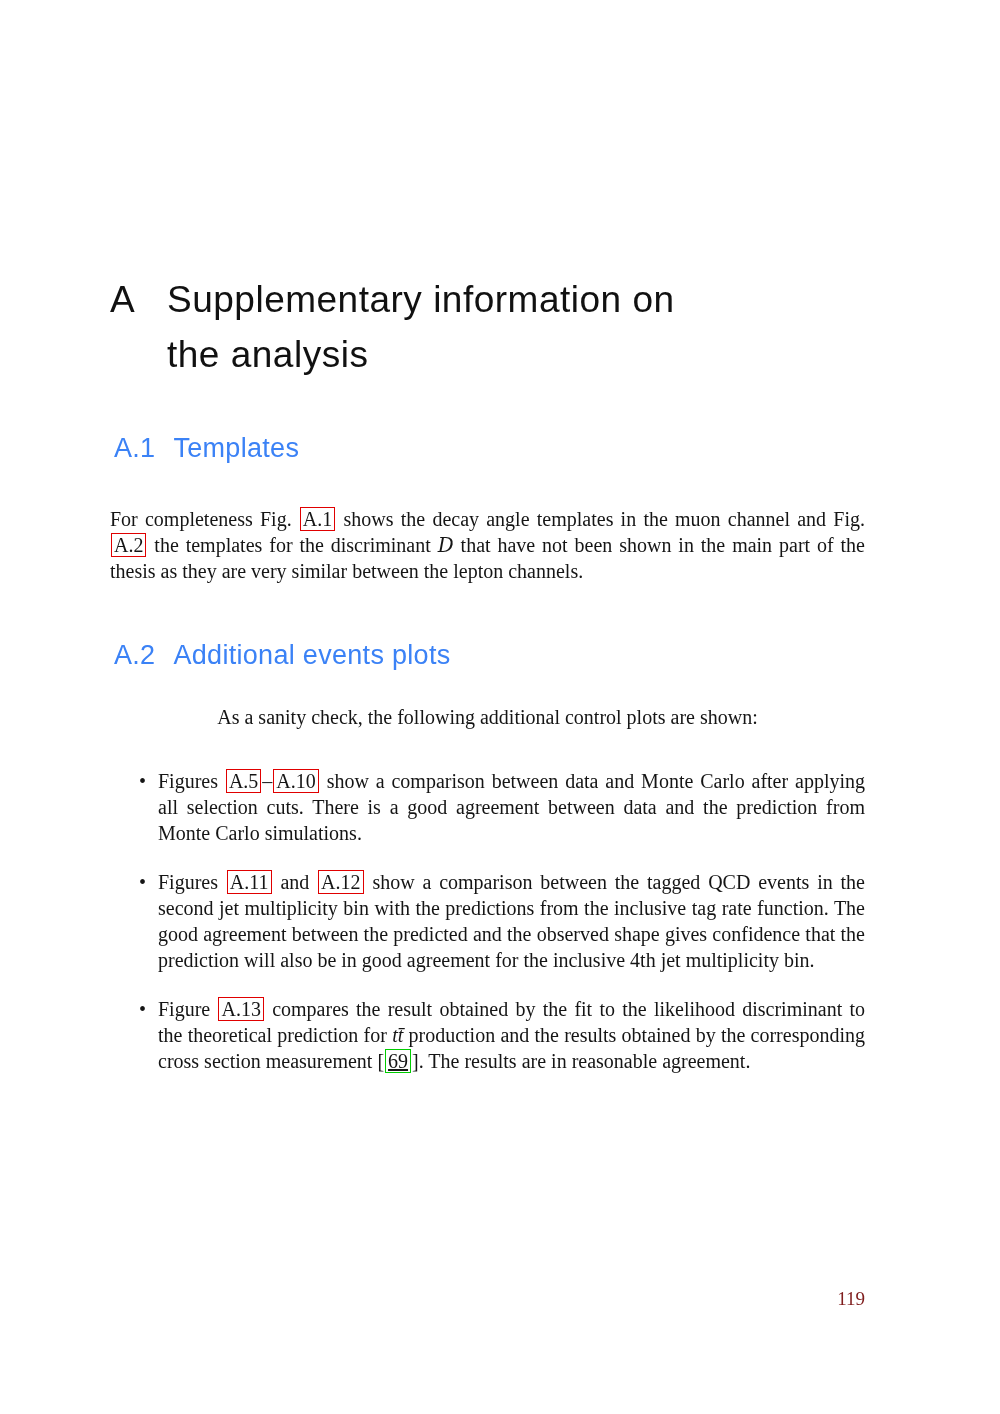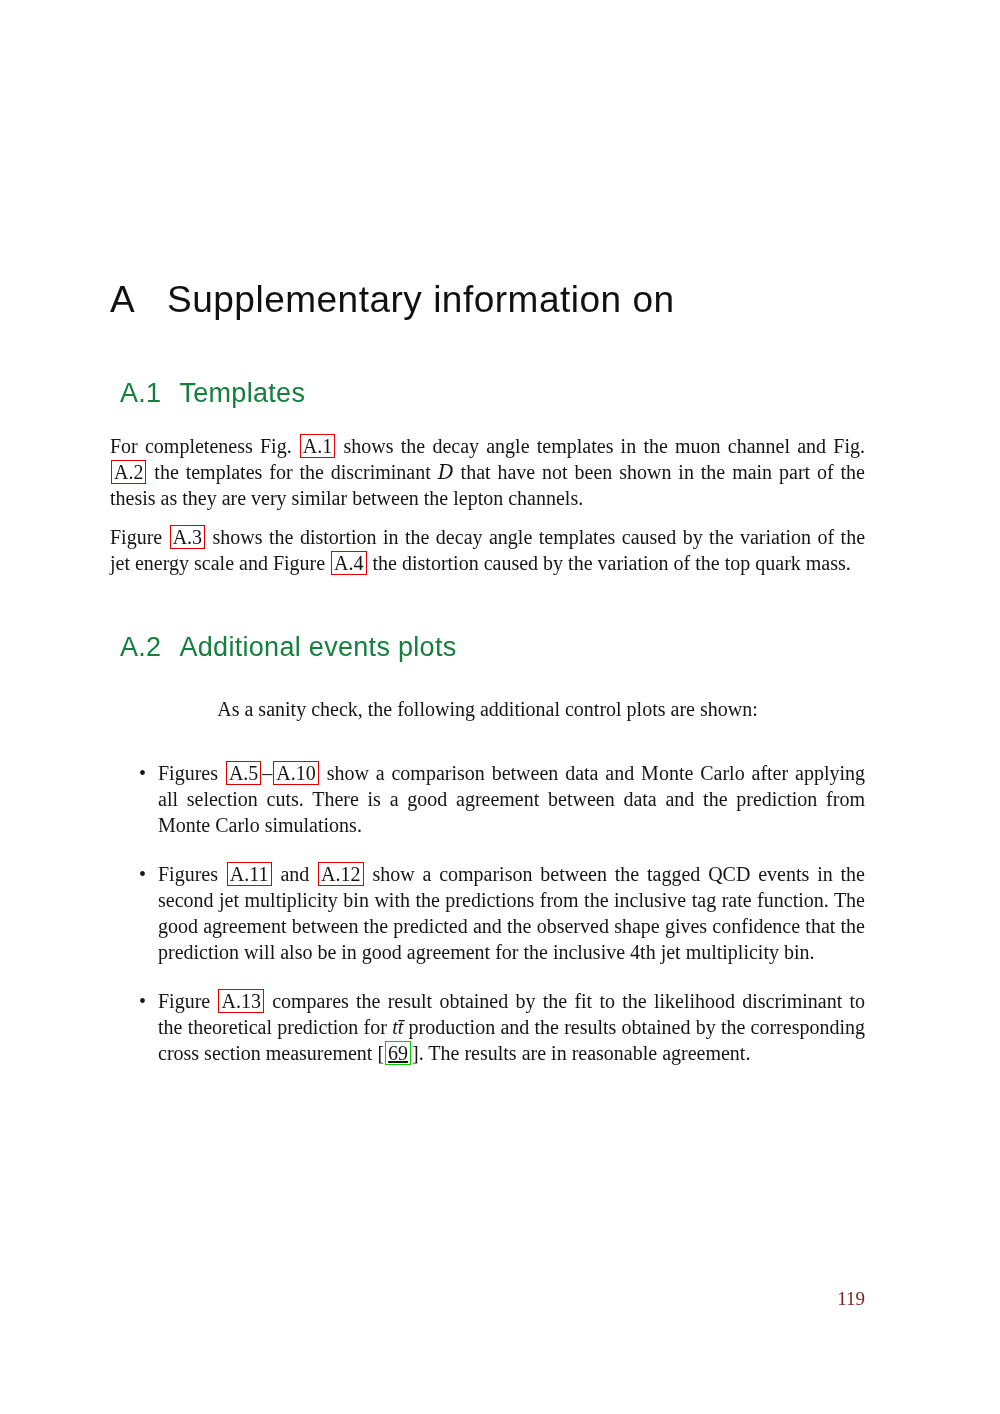--- a/index.html
+++ b/index.html
@@ -27,39 +27,39 @@
     font-weight: 500;
     font-size: 37px;
     line-height: 55px;
     color: #111;
     letter-spacing: 0.5px;
   }
   .chnum { flex: 0 0 57px; }
   .chtitle { flex: 1; }
   
   h2.section {
-    margin: 10px;
+    margin: 4px;
     font-family: "Liberation Sans", "DejaVu Sans", sans-serif;
     font-weight: 500;
     font-size: 27px;
     line-height: 32px;
-    color: #15803d;
+    color: #3b82f6;
     letter-spacing: 0.3px;
   }
   h2.section .secnum { margin-right: 18px; }
   #section-1-heading { margin-top: 50px; }
   #section-2-heading { margin-top: 55px; }
   
   p.bodytext {
     margin: 13px 0 0 0;
     font-size: 20px;
     line-height: 26px;
     text-align: justify;
   }
-  p.first { margin-top: 24px; }
+  p.first { margin-top: 42px; }
   p.intro { margin-top: 33px; text-align: center; }
   
   ul.bullets {
     margin: 38px 0 0 29px;
     padding: 0;
     list-style: none;
   }
   ul.bullets li {
     position: relative;
     padding-left: 19px;
@@ -95,30 +95,29 @@
   }
 </style>
 </head>
 <body>
 
 <div class="page">
   <div class="content">
 
     <h1 class="chapter">
       <span class="chnum">A</span>
-      <span class="chtitle"><span>Supplementary information on</span><br></span>
+      <span class="chtitle"><span>Supplementary information on</span><br><span>the analysis</span></span>
     </h1>
 
     <h2 class="section" id="section-1-heading">
       <span class="secnum">A.1</span><span>Templates</span>
     </h2>
 
     <div id="sec0-paras">
         <p class="bodytext first"><span>For completeness Fig. </span><span class="refbox" style="border-color: rgb(224, 0, 0);">A.1</span><span> shows the decay angle templates in the muon channel and Fig. </span><span class="refbox" style="border-color: rgb(224, 0, 0);">A.2</span><span> the templates for the discriminant </span><span class="cal">D</span><span> that have not been shown in the main part of the thesis as they are very similar between the lepton channels.</span></p>
-        <p class="bodytext"><span>Figure </span><span class="refbox" style="border-color: rgb(224, 0, 0);">A.3</span><span> shows the distortion in the decay angle templates caused by the variation of the jet energy scale and Figure </span><span class="refbox" style="border-color: rgb(224, 0, 0);">A.4</span><span> the distortion caused by the variation of the top quark mass.</span></p>
       </div>
 
     <h2 class="section" id="section-2-heading">
       <span class="secnum">A.2</span><span>Additional events plots</span>
     </h2>
 
     <p class="bodytext intro">As a sanity check, the following additional control plots are shown:</p>
 
     <ul class="bullets" id="bullet-list">
         <li><span>Figures </span><span class="refbox" style="border-color: rgb(224, 0, 0);">A.5</span><span>–</span><span class="refbox" style="border-color: rgb(224, 0, 0);">A.10</span><span> show a comparison between data and Monte Carlo after applying all selection cuts. There is a good agreement between data and the prediction from Monte Carlo simulations.</span></li>

